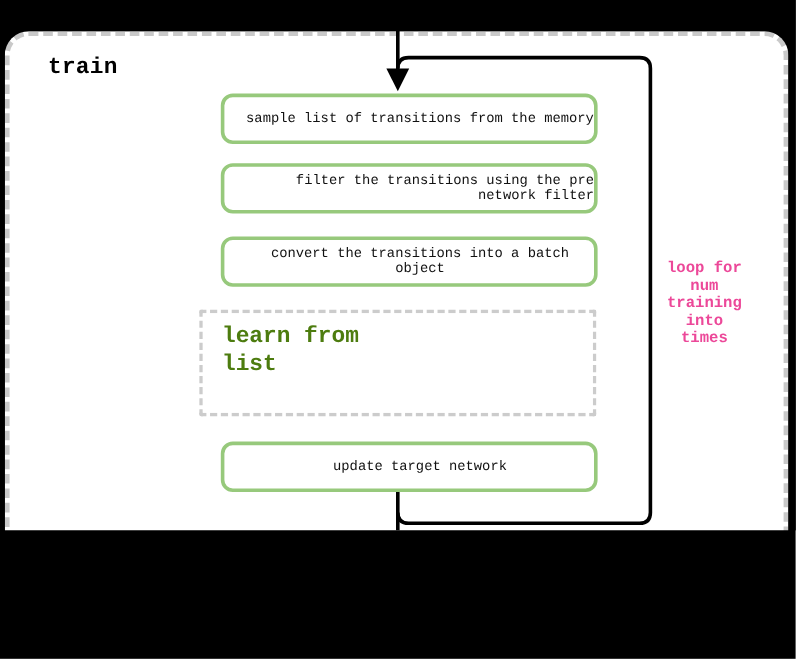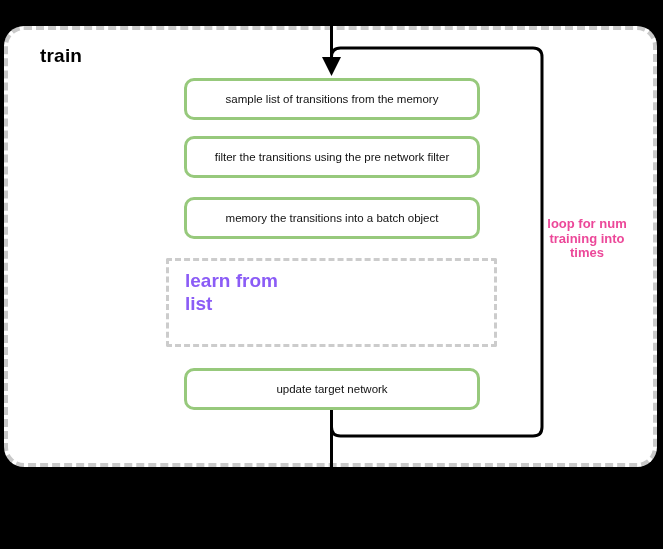--- a/index.html
+++ b/index.html
@@ -1,21 +1,21 @@
 <!DOCTYPE html>
 <html style="--background: #000000; --panel: #ffffff; --green: #97c97c; --dash-outer: #c9c9c9; --dash-inner: #cccccc; --line: #000000;"><head>
 <meta charset="utf-8">
 <style>
   html, body { margin: 0; padding: 0; background: #000; }
   .stage {
     position: relative;
     width: 663px;
-    height: 549px;
+    height: 442px;
     background: var(--background, #000);
-    font-family: Liberation Sans, sans-serif;
+    font-family: Liberation Mono, monospace;
     overflow: hidden;
   }
   .panel {
     position: absolute;
     left: 4px; top: 26px;
     width: 645px; height: 433px;
     background: var(--panel, #fff);
     border: 4px dashed var(--dash-outer, #c9c9c9);
     border-radius: 20px;
   }
@@ -38,41 +38,42 @@
     width: 290px; height: 36px;
     background: var(--panel, #fff);
     border: 3px solid var(--green, #97c97c);
     border-radius: 10px;
     display: flex;
     align-items: center;
     justify-content: center;
     font-size: 11.5px;
     color: #111;
     text-align: center;
+    padding-left: 18px;
   }
   .step-1 { top: 78px; }
   .step-2 { top: 136px; text-align: right; }
   .step-3 { top: 197px; }
   .step-final { top: 368px; }
   .subprocess {
     position: absolute;
     left: 166px; top: 258px;
     width: 325px; height: 83px;
     border: 3px dashed var(--dash-inner, #cccccc);
     border-radius: 2px;
     background: transparent;
     box-sizing: content-box;
   }
   .subprocess .sub-line {
     display: block;
     margin-left: 16px;
     font-size: 19px;
     font-weight: bold;
     line-height: 23px;
-    color: #8b5cf6;
+    color: #4d7c0f;
   }
   .subprocess .sub-line:first-child { margin-top: 8px; }
   .loop-label {
     position: absolute;
     left: 542px; top: 217px;
     width: 90px;
     text-align: center;
     font-weight: bold;
     font-size: 13px;
     color: #ec4899;
@@ -95,21 +96,21 @@
     <path d="M331.5 57 Q331.5 48 340.5 48 L533 48 Q542 48 542 57 L542 427 Q542 436 533 436 L340.5 436 Q331.5 436 331.5 427" stroke="currentColor" stroke-width="3" fill="none" stroke-linejoin="round"></path>
     <path d="M331.5 404 L331.5 549" stroke="currentColor" stroke-width="3" fill="none"></path>
   </svg>
 
   <div class="title">train</div>
 
   <div class="step step-1">sample list of transitions from the memory</div>
 
   <div class="step step-2">filter the transitions using the pre network filter</div>
 
-  <div class="step step-3">memory the transitions into a batch object</div>
+  <div class="step step-3">convert the transitions into a batch object</div>
 
   <div class="subprocess">
     <span class="sub-line">learn from</span>
     <span class="sub-line">list</span>
   </div>
 
   <div class="step step-final">update target network</div>
 
   <div class="loop-label">
     <span class="loop-line">loop for num</span>

